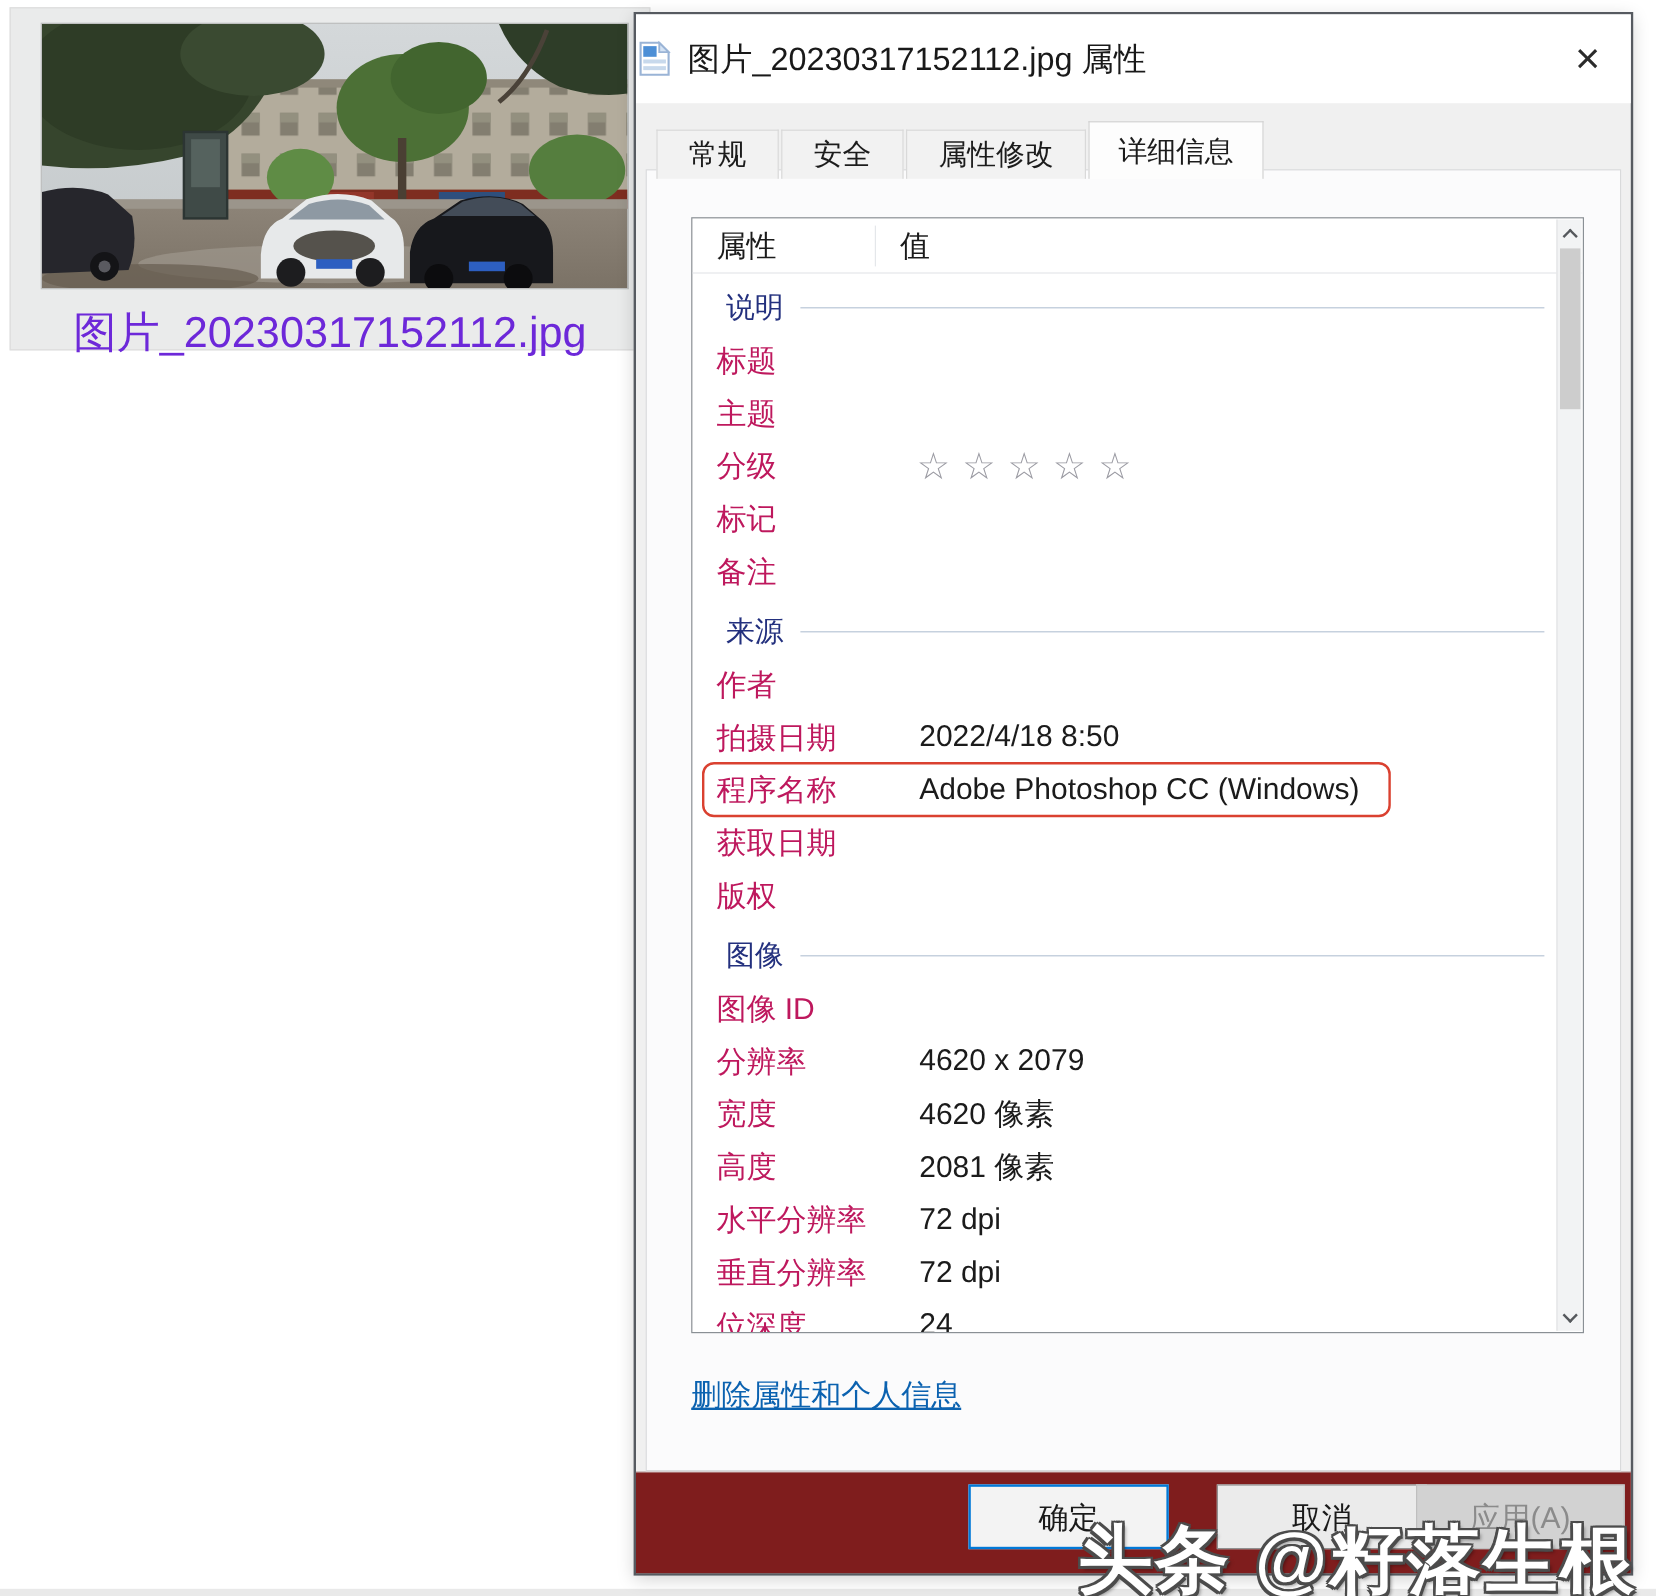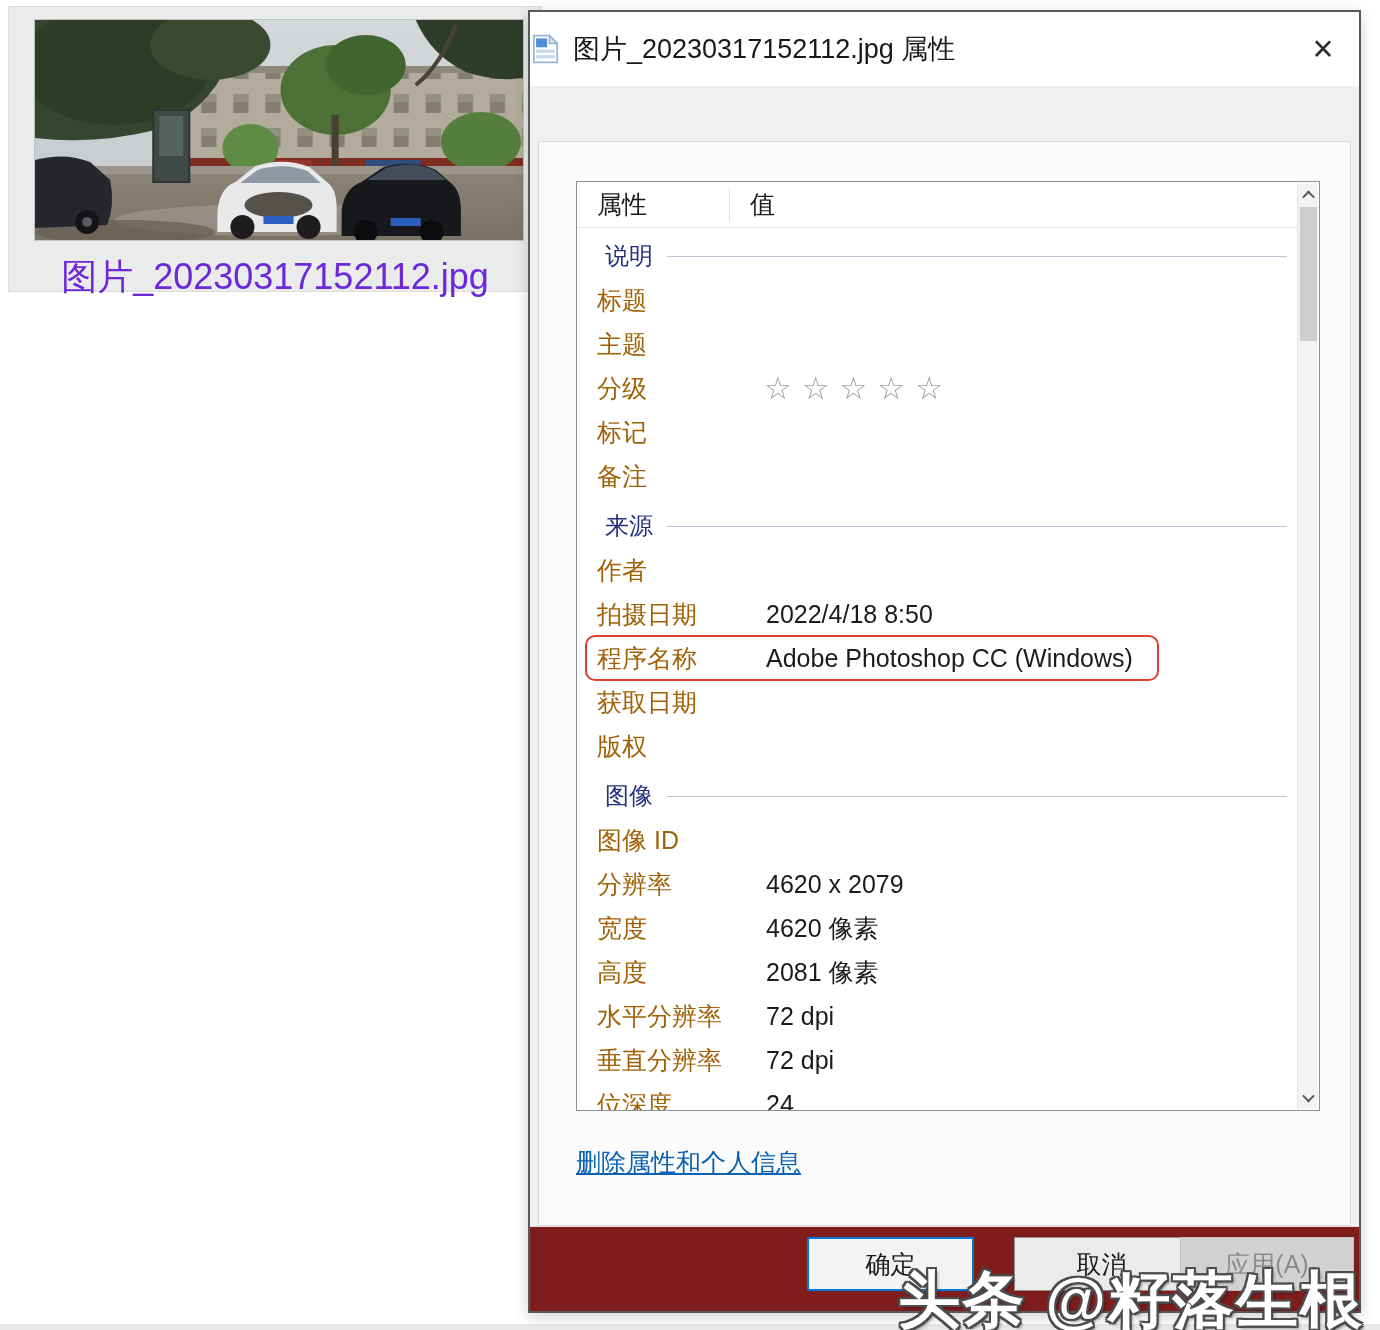--- a/index.html
+++ b/index.html
@@ -43,21 +43,21 @@
   .lv-header { position:relative; height:46px; display:flex; align-items:center;
                border-bottom:1px solid #e4e7ea; }
   .lv-header .col-prop { padding-left:20px; width:152px; font-size:25px; color:#1b1b1b; }
   .lv-header .col-val  { padding-left:20px; font-size:25px; color:#1b1b1b;
                          border-left:1px solid #e4e7ea; height:34px; display:flex; align-items:center; }
   .lv-body { position:absolute; left:0; top:46px; right:22px; bottom:0; overflow:hidden; }
   .lv-section { height:50px; display:flex; align-items:center; padding:6px 10px 0 28px;text-align:center; }
   .sec-title { font-size:24px; color:#23307e; white-space:nowrap; }
   .sec-line { flex:1 1 auto; height:0; border-top:1px solid #b9c6d6; margin-left:14px; }
   .lv-row { position:relative; height:44px; display:flex; align-items:center; cursor:default; }
-  .lv-label { width:169px; padding-left:20px; font-size:25px; color:#a16207; flex:0 0 auto; white-space:nowrap; }
+  .lv-label { width:169px; padding-left:20px; font-size:25px; color:#be185d; flex:0 0 auto; white-space:nowrap; }
   .lv-value { flex:1 1 auto; font-size:25px; color:#1b1b1b; padding-left:20px; white-space:nowrap; }
   .lv-value.stars { font-size:31px; color:#9b9ba3; letter-spacing:10px; padding-left:18px; }
   .lv-row.highlighted::before { content:""; position:absolute; left:8px; right:138px; top:-1px; bottom:-1px;
                border:2px solid #da4130; border-radius:10px; pointer-events:none; }
 
   
   .scrollbar { position:absolute; top:1px; right:1px; bottom:1px; width:21px;
                background:#f2f3f4; border-left:1px solid #e2e3e4; }
   .sb-btn { position:absolute; left:0; width:21px; height:20px; display:flex;
             align-items:center; justify-content:center; cursor:pointer; }
@@ -159,20 +159,26 @@
         <path d="M1.5 1.5 h14 l7 7 v17 h-21 z" fill="#ffffff" stroke="#9ab4d6" stroke-width="1.6"></path>
         <path d="M15.5 1.5 l7 7 h-7 z" fill="#d4e3f4" stroke="#9ab4d6" stroke-width="1.4"></path>
         <rect x="3.5" y="4" width="10" height="8" fill="#4d8fd6"></rect>
         <rect x="3.5" y="14" width="17" height="3" fill="#c8d9ec"></rect>
         <rect x="3.5" y="19" width="17" height="3" fill="#c8d9ec"></rect>
       </svg>
       <span class="dlg-title">图片_20230317152112.jpg 属性</span>
       <span class="close-btn">×</span>
     </div>
 
+    <div class="tabs" id="tabs">
+        <div class="tab">常规</div>
+        <div class="tab">安全</div>
+        <div class="tab">属性修改</div>
+        <div class="tab active">详细信息</div>
+      </div>
 
     <div class="tabpage">
       <div class="listview">
         <div class="lv-header">
           <span class="col-prop">属性</span>
           <span class="col-val">值</span>
         </div>
         <div class="lv-body" id="lv-body">
             <div class="lv-section">
               <span class="sec-title">说明</span>

